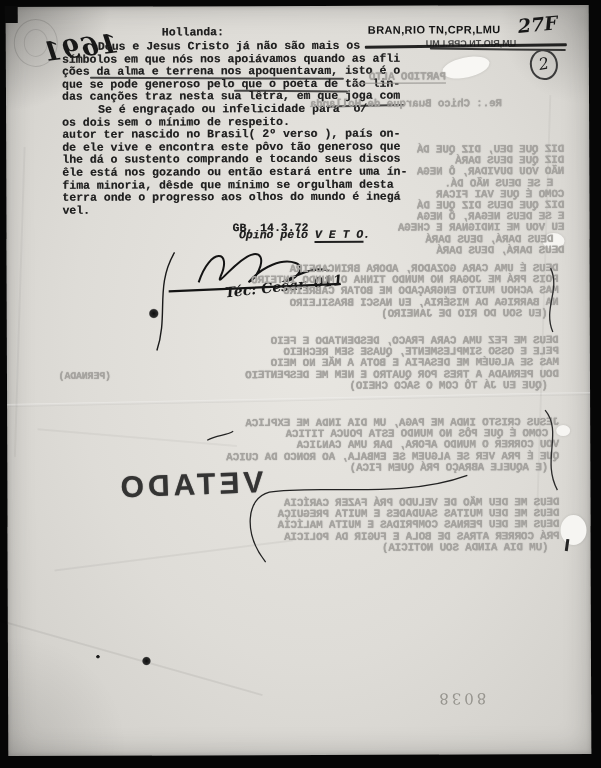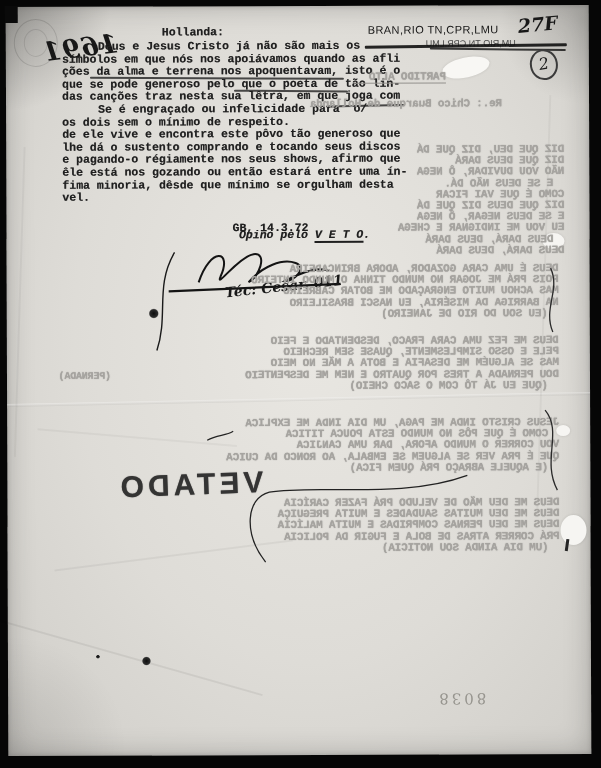--- a/index.html
+++ b/index.html
@@ -17,21 +17,21 @@
   .tw{font-family:"Liberation Mono",monospace;font-weight:700;font-size:11.5px;
       line-height:12.6px;color:#1f1f1f;white-space:pre;
       text-shadow:.3px 0 0 rgba(31,31,31,.55);}
   .abs{position:absolute;}
   .indent1{text-indent:36px;}
   .bleedtxt{font-family:"Liberation Mono",monospace;font-weight:700;font-size:11px;
       line-height:11.2px;color:#a6a4a0;white-space:pre;letter-spacing:-0.2px;
       text-shadow:0 0 1px rgba(140,138,134,.9);}
   .mirror{transform:scaleX(-1);}
   .pad1{padding-left:11px;}
-  .stampline{font-family:"Liberation Sans",sans-serif;font-weight:400;color:#141414;}
+  .stampline{font-family:"Liberation Sans",sans-serif;font-weight:700;color:#141414;}
   .hand{font-family:"DejaVu Serif",serif;font-style:italic;color:#181818;}
   .penline{position:absolute;background:rgba(28,28,28,.78);border-radius:1px;}
   .dot{position:absolute;border-radius:50%;background:radial-gradient(circle,#0e0e0e 0%,#2c2c2c 55%,rgba(40,40,40,0) 75%);}
   .blob{position:absolute;background:#f6f5f2;border-radius:50%;box-shadow:0 0 3px rgba(0,0,0,.12);}
   .crease{position:absolute;opacity:.8;}
   svg{position:absolute;overflow:visible;}
 </style>
 </head>
 <body>
 
@@ -70,25 +70,26 @@
     <div class="abs tw" style="left:156px;top:20px;">Hollanda:</div>
 
     <div class="abs" style="left:56px;top:34px;width:350px;">
       <div class="tw indent1">Deus e Jesus Cristo já não são mais os</div>
       <div class="tw">símbolos em que nós nos apoiávamos quando as afli</div>
       <div class="tw">ções da alma e terrena nos apoquentavam, isto é o</div>
       <div class="tw">que se pode generoso pelo que o poeta de tão lin-</div>
       <div class="tw">das canções traz nesta sua lêtra, em que joga com</div>
       <div class="tw indent1">Se é engraçado ou infelicidade para  o/</div>
       <div class="tw">os dois sem o mínimo de respeito.</div>
+      <div class="tw">autor ter nascido no Brasil( 2º verso ), país on-</div>
       <div class="tw">de ele vive e encontra este pôvo tão generoso que</div>
       <div class="tw">lhe dá o sustento comprando e tocando seus discos</div>
-      <div class="tw">e pagando-o régiamente nos seus shows, afirmo que</div>
       <div class="tw">êle está nos gozando ou então estará entre uma ín-</div>
       <div class="tw">fima minoria, dêsde que mínimo se orgulham desta</div>
+      <div class="tw">terra onde o progresso aos olhos do mundo é inegá</div>
       <div class="tw">vel.</div>
     </div>
 
     <div class="penline" style="left:84px;top:71px;width:254px;height:1.6px;transform:rotate(.4deg);"></div>
     <div class="penline" style="left:228px;top:84px;width:114px;height:1.6px;transform:rotate(.6deg);"></div>
     <div class="penline" style="left:320px;top:99px;width:78px;height:2px;transform:rotate(-1deg);"></div>
 
     <div class="abs tw" style="left:191px;top:210px;font-style:italic;">
       <span>Opino pelo </span><span style="border-bottom:2px solid #1f1f1f;">V E T O</span><span>.</span>
     </div>

